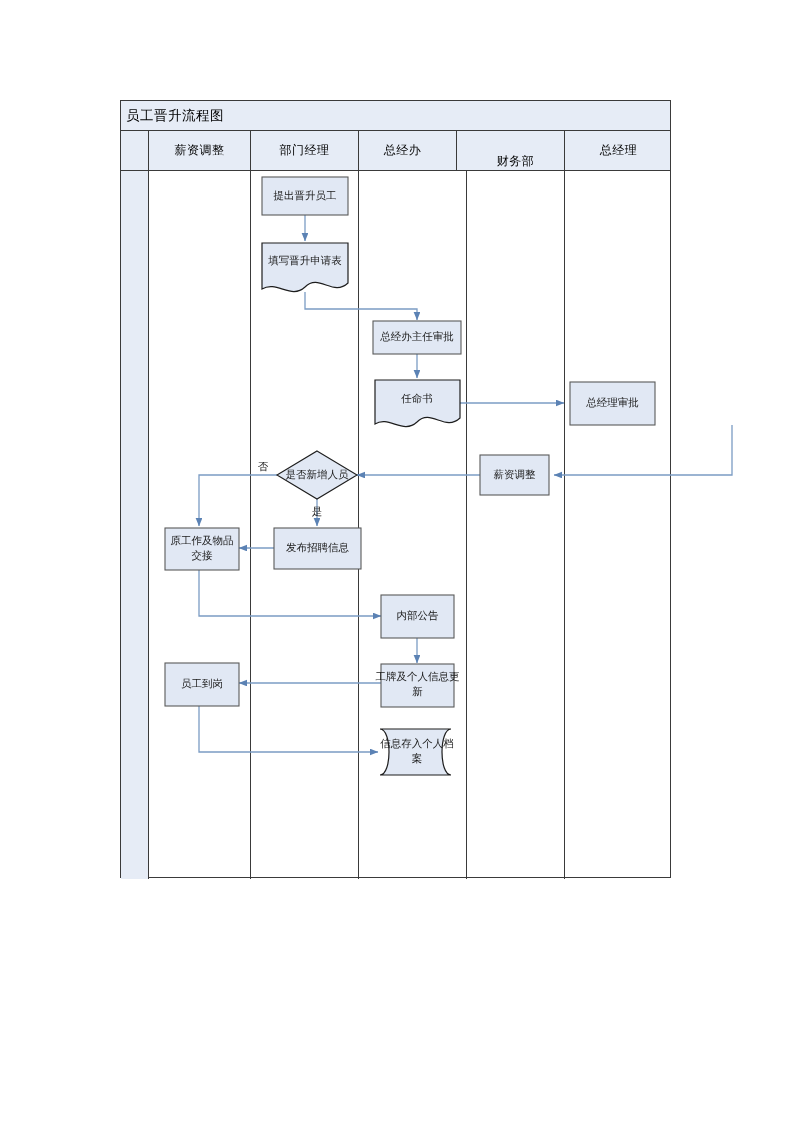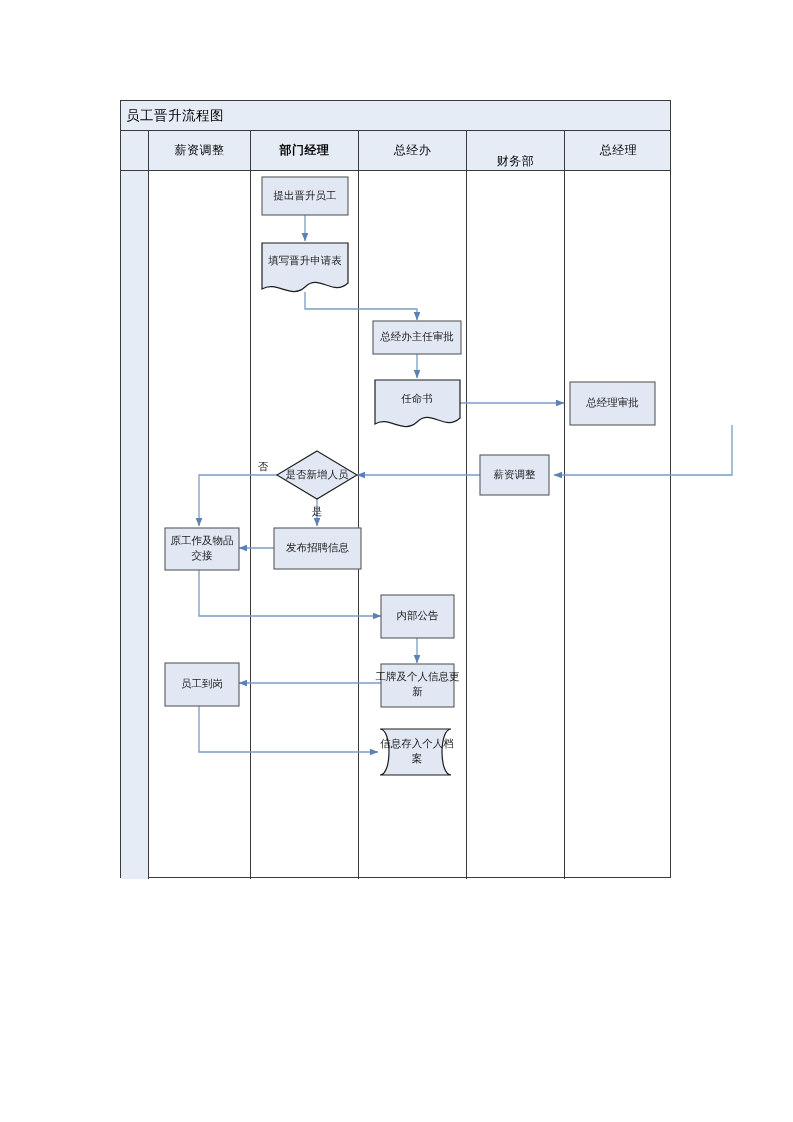--- a/index.html
+++ b/index.html
@@ -129,24 +129,24 @@
       <span class="title-text">员工晋升流程图</span>
     </div>
 
     <div class="header-row">
       <div class="lane-head spacer" style="left:0px;width:28px;">
           <span></span>
         </div>
       <div class="lane-head" style="left:28px;width:102px;">
           <span>薪资调整</span>
         </div>
-      <div class="lane-head" style="left:130px;width:108px;font-weight:bold;">
+      <div class="lane-head" style="left:130px;width:108px;">
           <span>部门经理</span>
         </div>
-      <div class="lane-head" style="left:238px;width:108px;text-align:center;">
+      <div class="lane-head" style="left:228px;width:108px;text-align:center;">
           <span>总经办</span>
         </div>
       <div class="lane-head" style="left:346px;width:98px;align-items:flex-end;">
           <span>财务部</span>
         </div>
       <div class="lane-head last" style="left:444px;width:107px;">
           <span>总经理</span>
         </div>
     </div>
 

